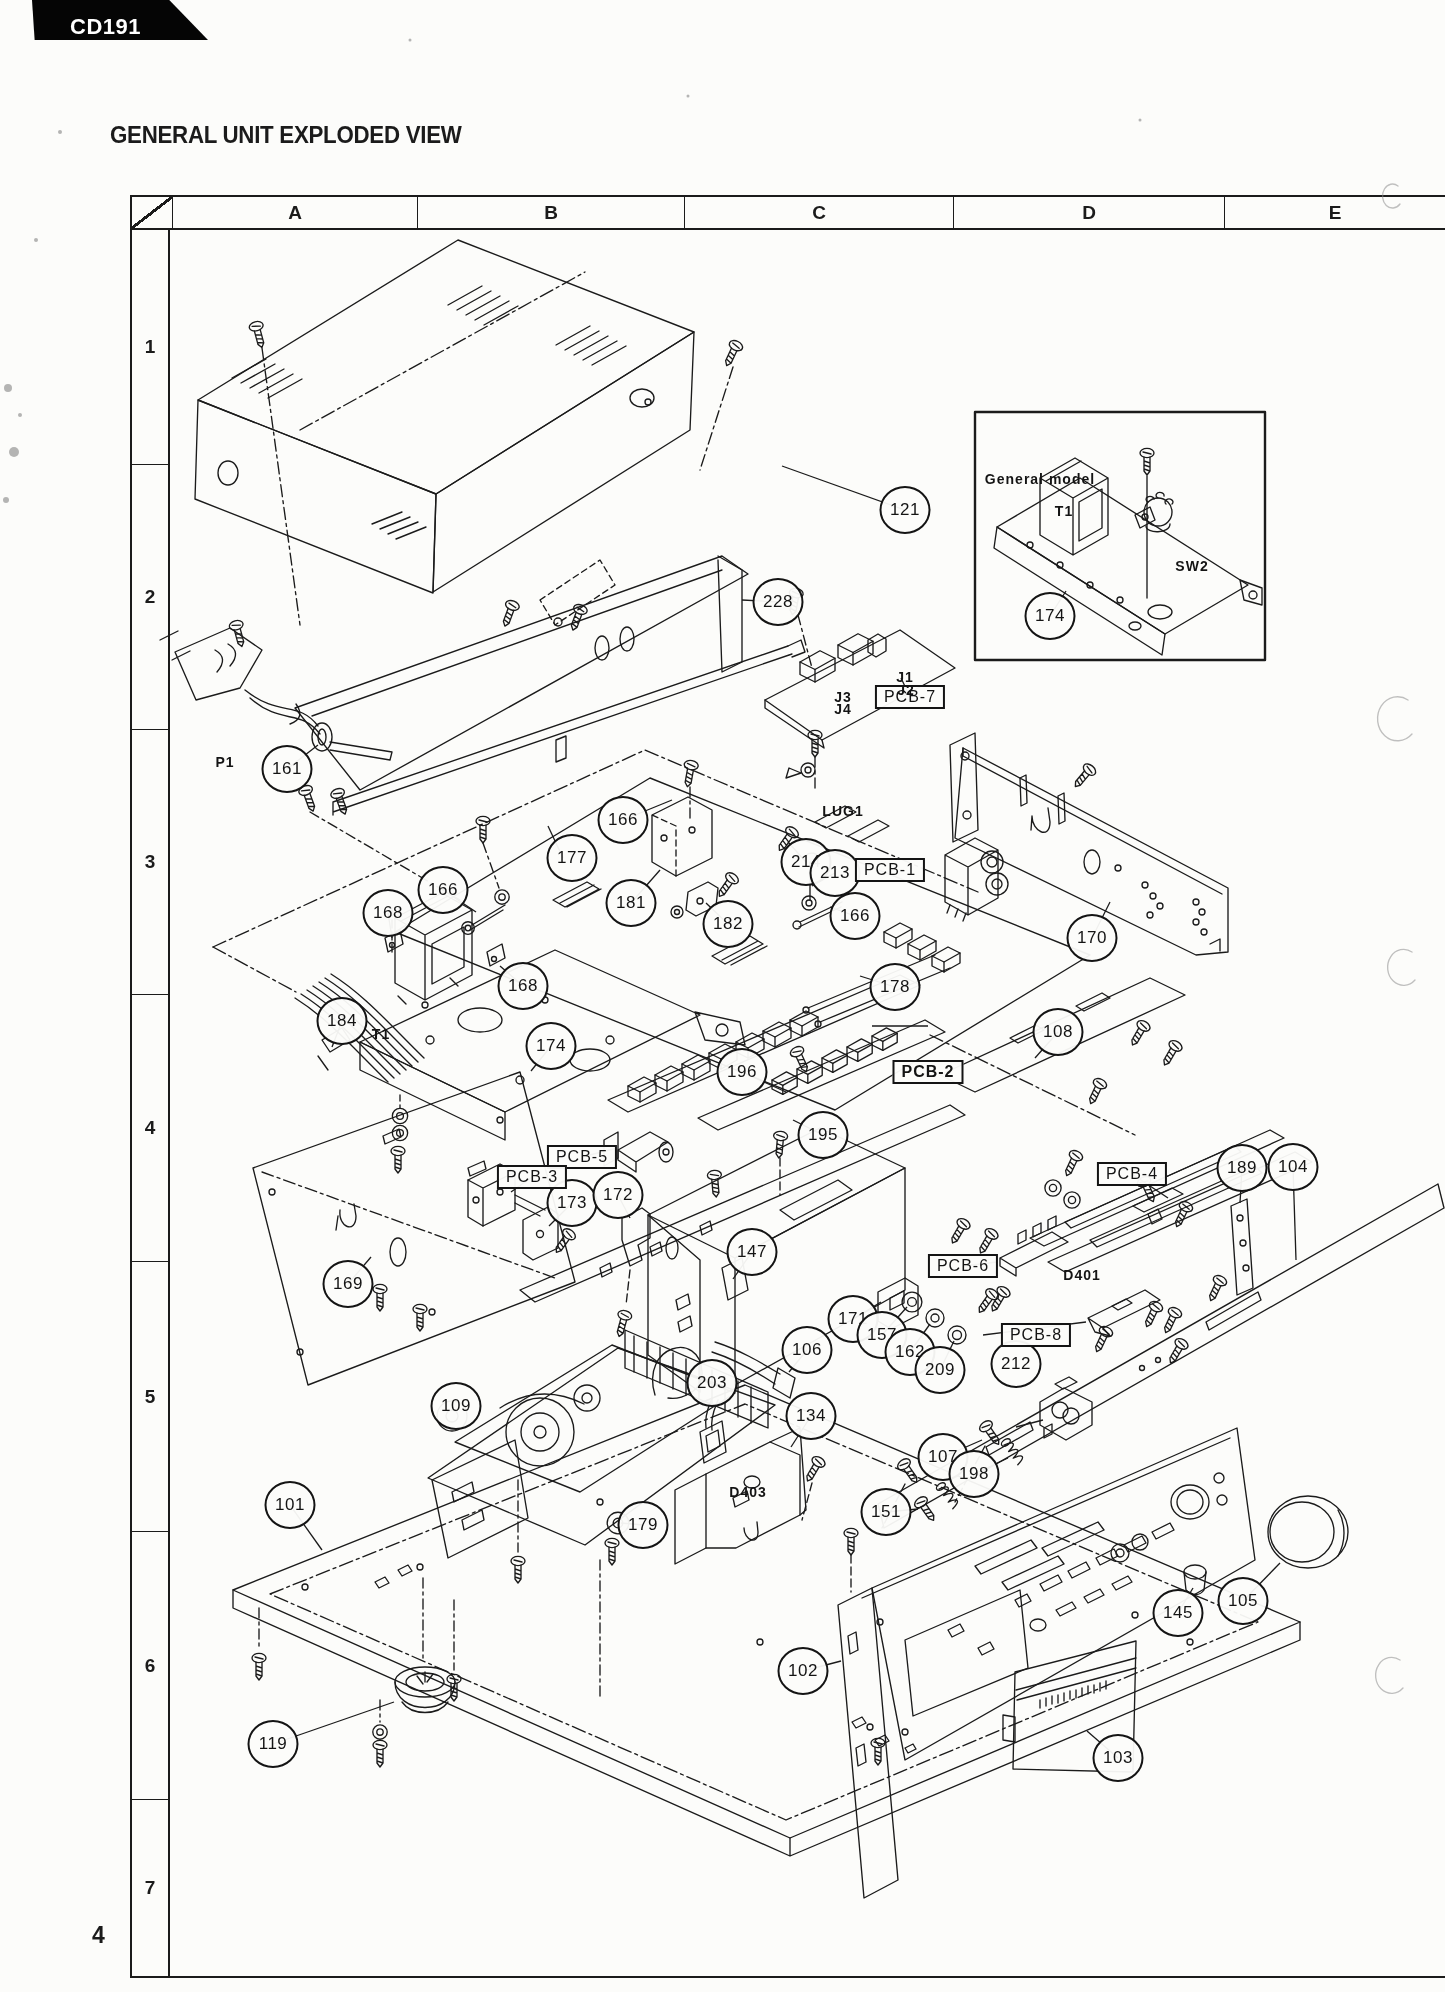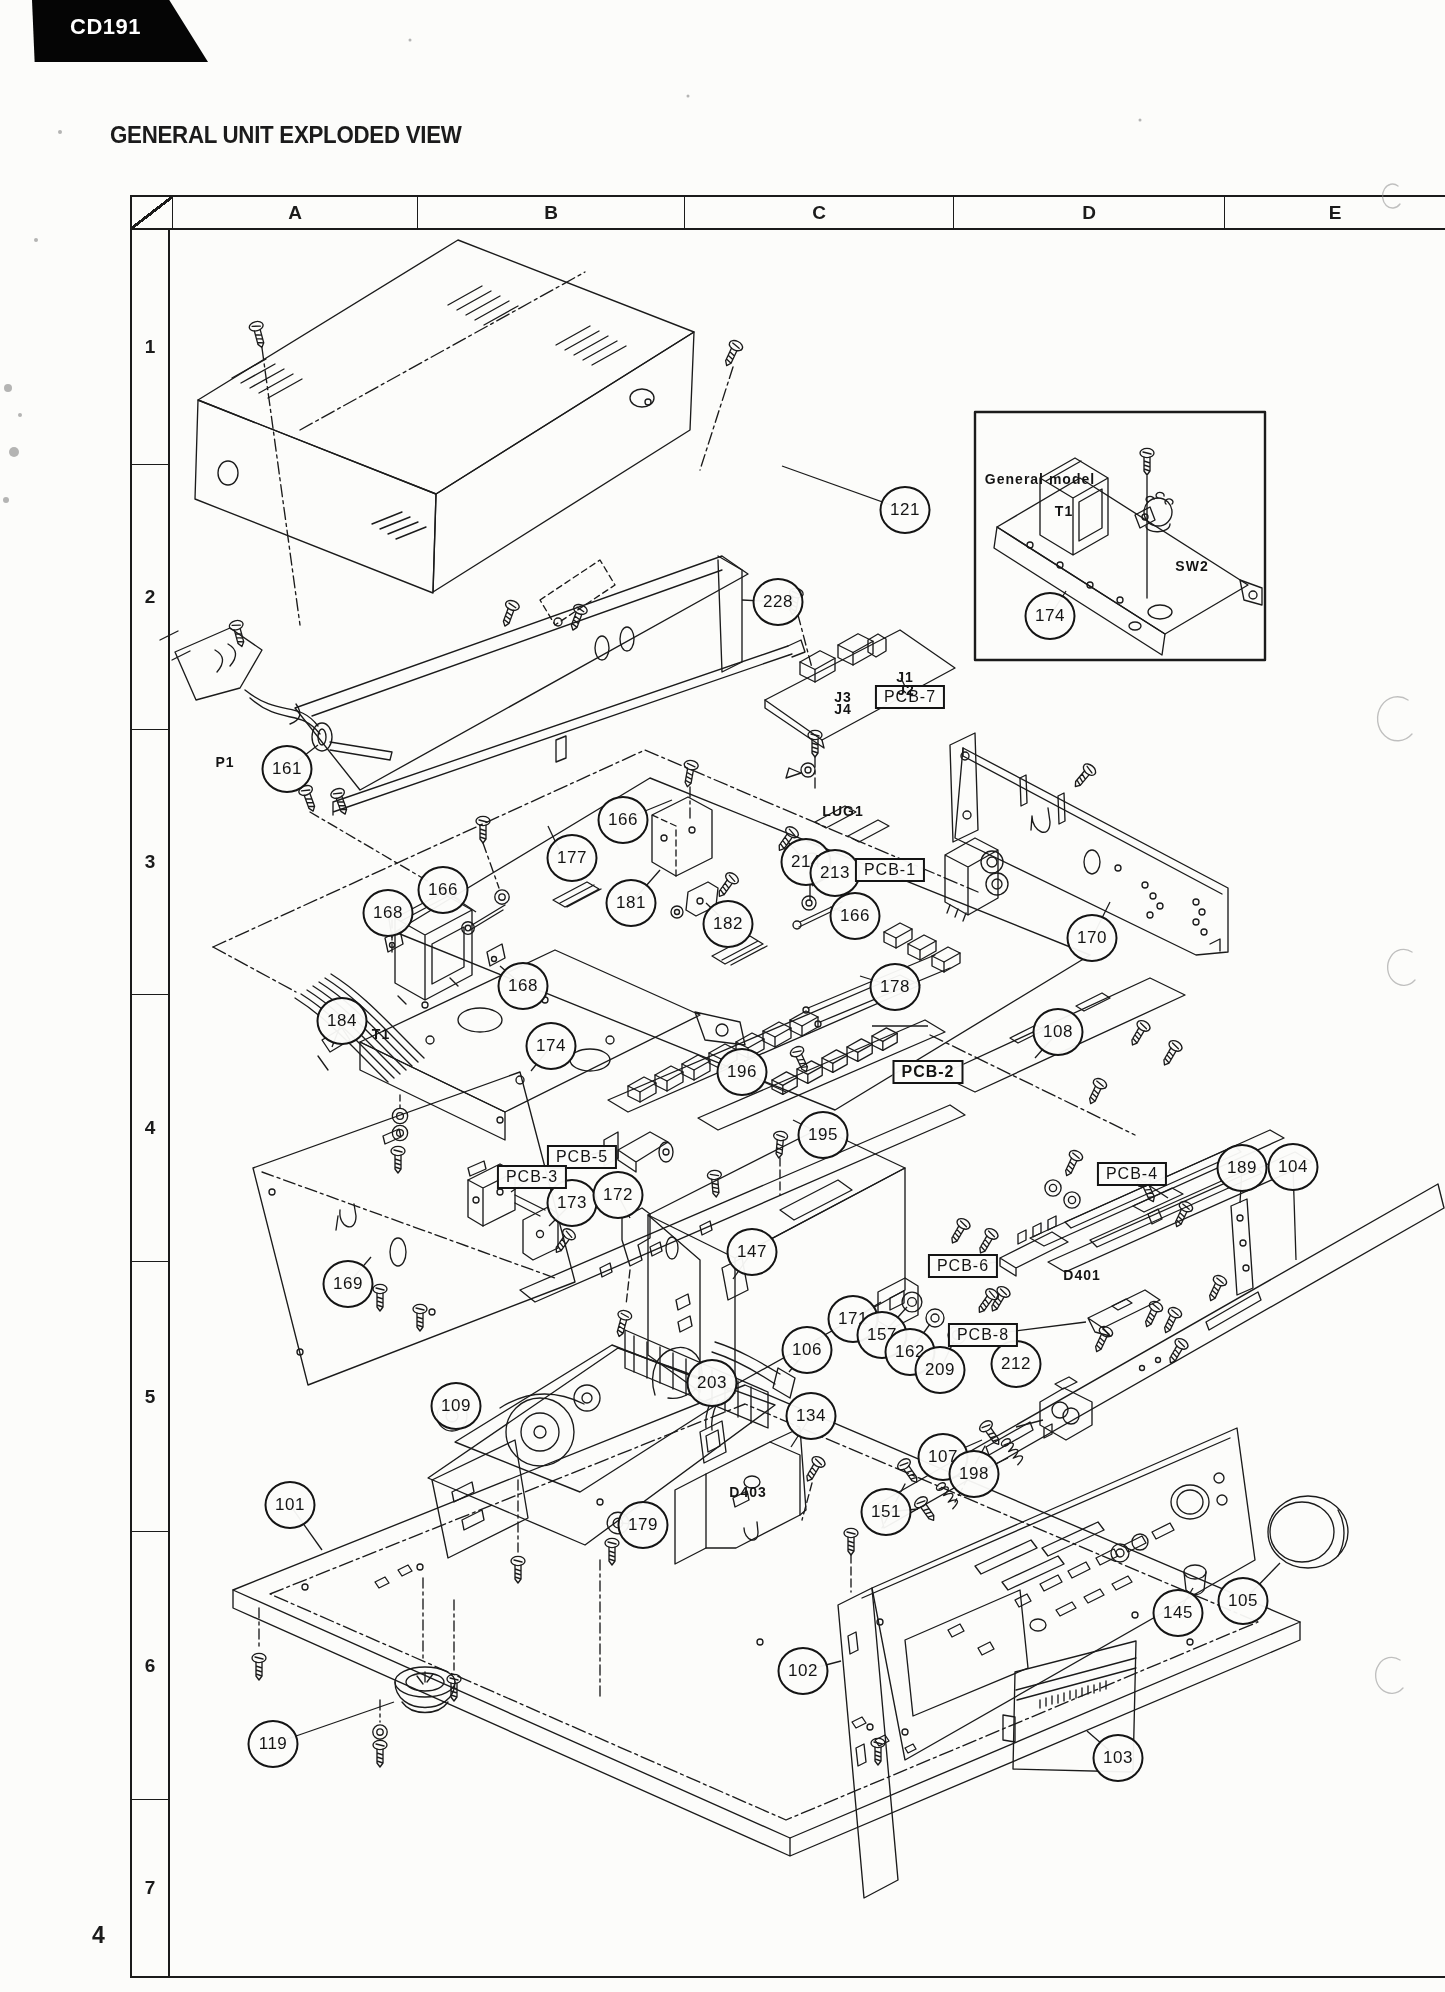--- a/index.html
+++ b/index.html
@@ -1,19 +1,19 @@
 <!DOCTYPE html>
 <html><head>
 <meta charset="utf-8">
 <style>
   html,body{margin:0;padding:0;background:#9a9a9a;}
   .page{position:relative;width:1445px;height:1992px;background:#fcfcfa;overflow:hidden;
         font-family:"Liberation Sans","DejaVu Sans",sans-serif;color:#1b1b1b;}
   
-  .model-tab{position:absolute;left:32px;top:0;width:176px;height:62px;background:#050505;
+  .model-tab{position:absolute;left:32px;top:0;width:176px;height:40px;background:#050505;
              clip-path:polygon(0 0,78% 0,100% 100%,1.5% 100%);}
   .model-tab span{position:absolute;left:38px;top:14px;color:#fff;font-size:22px;font-weight:bold;letter-spacing:.5px;}
   .page-title{position:absolute;left:110px;top:122px;font-size:23px;font-weight:bold;letter-spacing:-.3px;
               transform:scaleX(.97);transform-origin:left;white-space:nowrap;}
   
   .frame-h{position:absolute;left:130px;top:195px;width:1315px;height:35px;border-top:2px solid #1b1b1b;
            border-bottom:2px solid #1b1b1b;display:flex;box-sizing:border-box;}
   .frame-h .cell{flex:none;border-left:1.6px solid #1b1b1b;display:flex;align-items:center;justify-content:center;
                  font-weight:bold;font-size:19px;box-sizing:border-box;}
   .frame-h .corner{border-left:2px solid #1b1b1b;position:relative;}
@@ -667,21 +667,21 @@
       <div class="co k-b" style="left: 803px; top: 1671px;">102</div>
       <div class="co k-b" style="left: 1118px; top: 1758px;">103</div>
       <div class="co k-b" style="left: 1050px; top: 616px;">174</div>
       <div class="co k-x" style="left: 910px; top: 697px;">PCB-7</div>
       <div class="co k-x" style="left: 890px; top: 870px;">PCB-1</div>
       <div class="co k-x" style="left: 928px; top: 1072px; font-weight: bold;">PCB-2</div>
       <div class="co k-x" style="left: 582px; top: 1157px;">PCB-5</div>
       <div class="co k-x" style="left: 532px; top: 1177px;">PCB-3</div>
       <div class="co k-x" style="left: 1132px; top: 1174px;">PCB-4</div>
       <div class="co k-x" style="left: 963px; top: 1266px;">PCB-6</div>
-      <div class="co k-x" style="left: 983px; top: 1335px;">PCB-8</div>
+      <div class="co k-x" style="left: 1036px; top: 1335px;">PCB-8</div>
       <div class="co k-t" style="left: 225px; top: 714px;">P1</div>
       <div class="co k-t" style="left: 381px; top: 986px;">T1</div>
       <div class="co k-t" style="left: 843px; top: 763px;">LUG1</div>
       <div class="co k-t" style="left: 905px; top: 629px;">J1</div>
       <div class="co k-t" style="left: 906px; top: 642px;">J2</div>
       <div class="co k-t" style="left: 843px; top: 649px;">J3</div>
       <div class="co k-t" style="left: 843px; top: 661px;">J4</div>
       <div class="co k-t" style="left: 1082px; top: 1227px;">D401</div>
       <div class="co k-t" style="left: 748px; top: 1444px;">D403</div>
       <div class="co k-t" style="left: 1040px; top: 431px;">General model</div>

